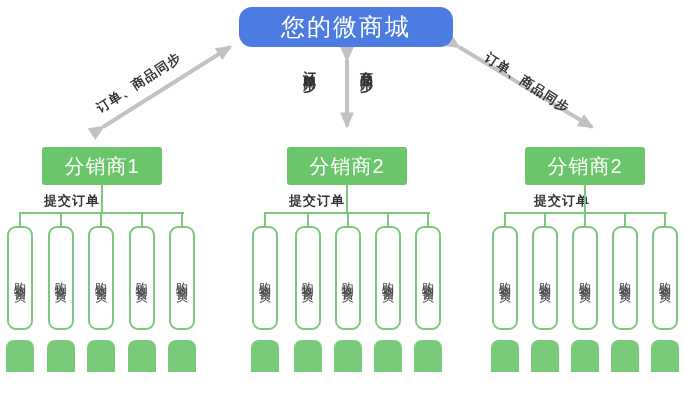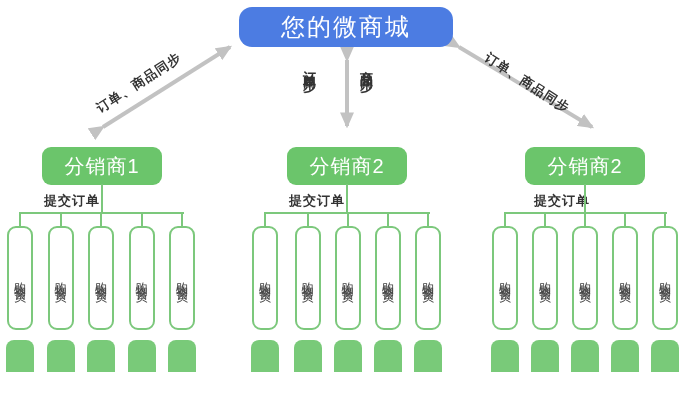--- a/index.html
+++ b/index.html
@@ -8,21 +8,21 @@
     font-family:"Liberation Sans","DejaVu Sans",sans-serif;
   }
   .arrows-layer{position:absolute;left:0;top:0;width:686px;height:400px;pointer-events:none;}
   .root-box{
     position:absolute;left:239px;top:7px;width:214px;height:40px;
     background:var(--blue);border-radius:13px;color:#fff;font-size:24px;
     display:flex;align-items:center;justify-content:center;letter-spacing:2px;
   }
   .dist-box{
     position:absolute;top:147px;width:120px;height:38px;
-    background:var(--green);border-radius:9px;color:#fff;font-size:20px;
+    background:var(--green);border-radius:3px;color:#fff;font-size:20px;
     display:flex;align-items:center;justify-content:center;letter-spacing:1px;
   }
   .submit-label{
     position:absolute;top:192px;font-size:13px;font-weight:600;color:var(--dark);letter-spacing:1px;
   }
   .arrow-label{
     position:absolute;width:150px;text-align:center;font-size:13px;font-weight:600;
     color:var(--dark);letter-spacing:1px;white-space:nowrap;
   }
   .arrow-label.left{left:64px;top:74px;transform:rotate(-33deg);}

